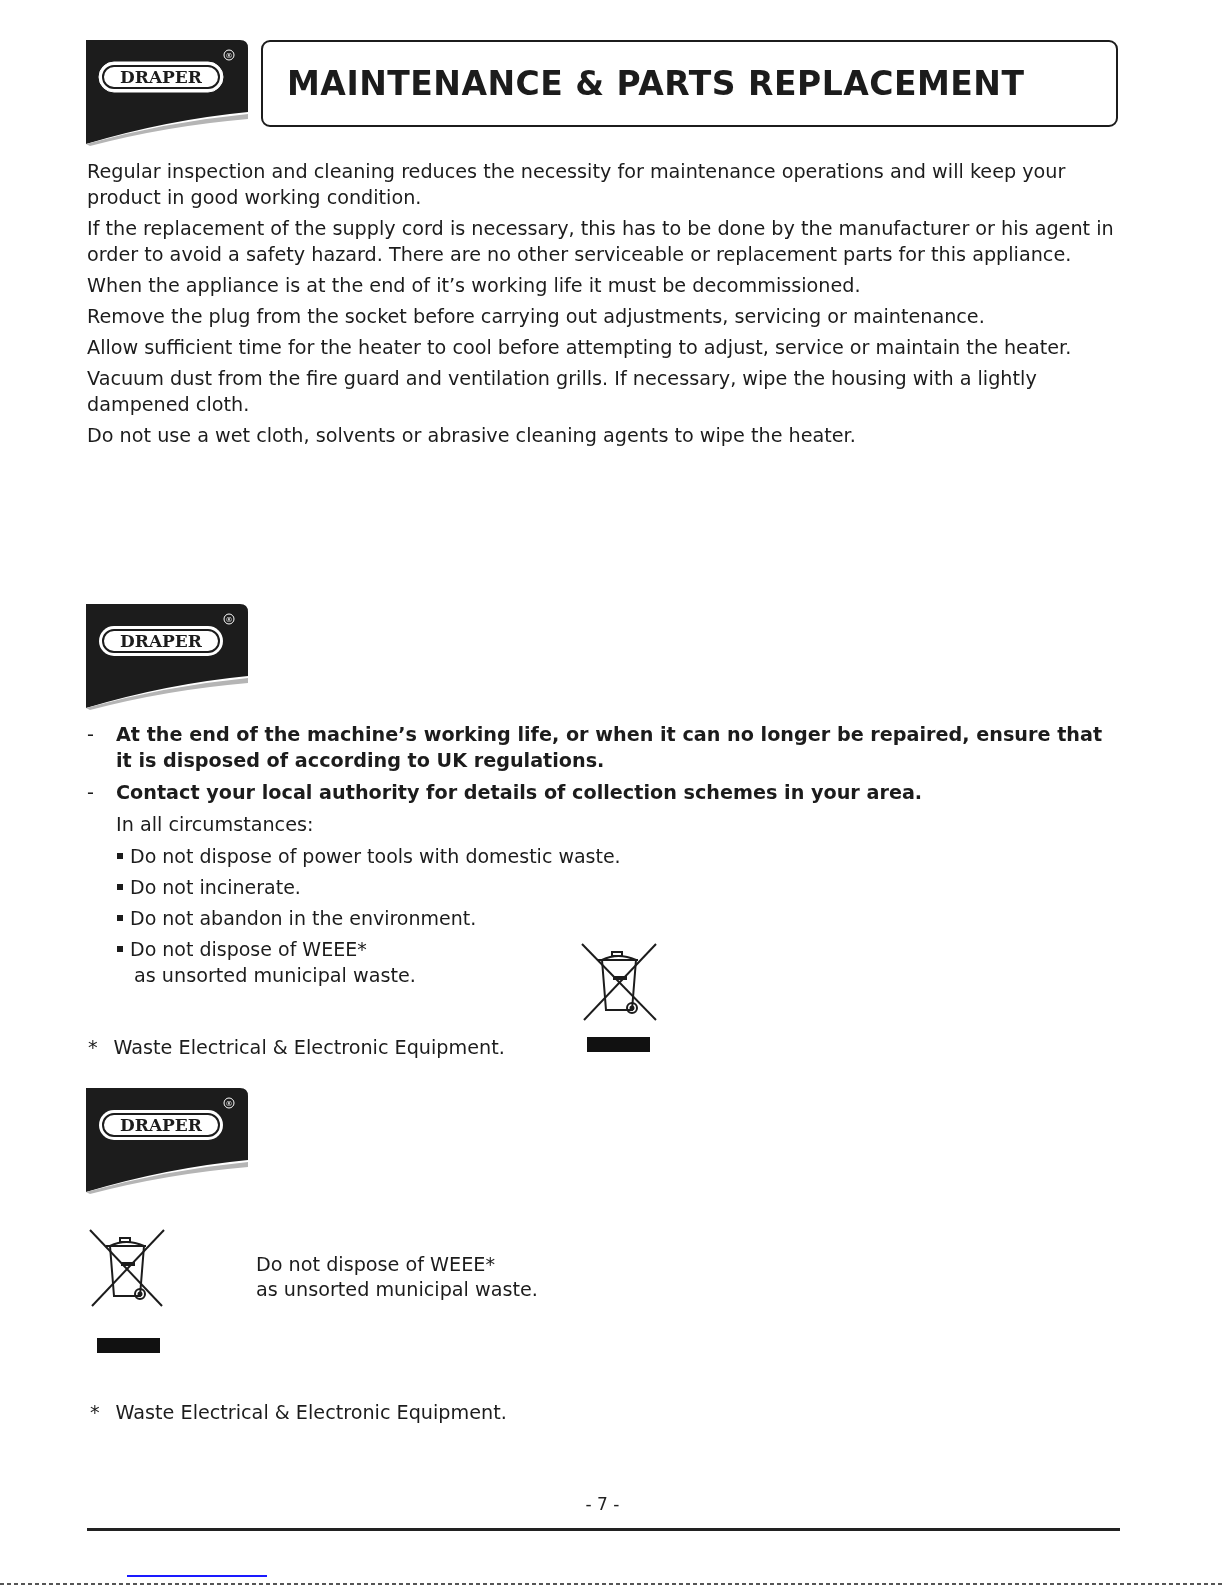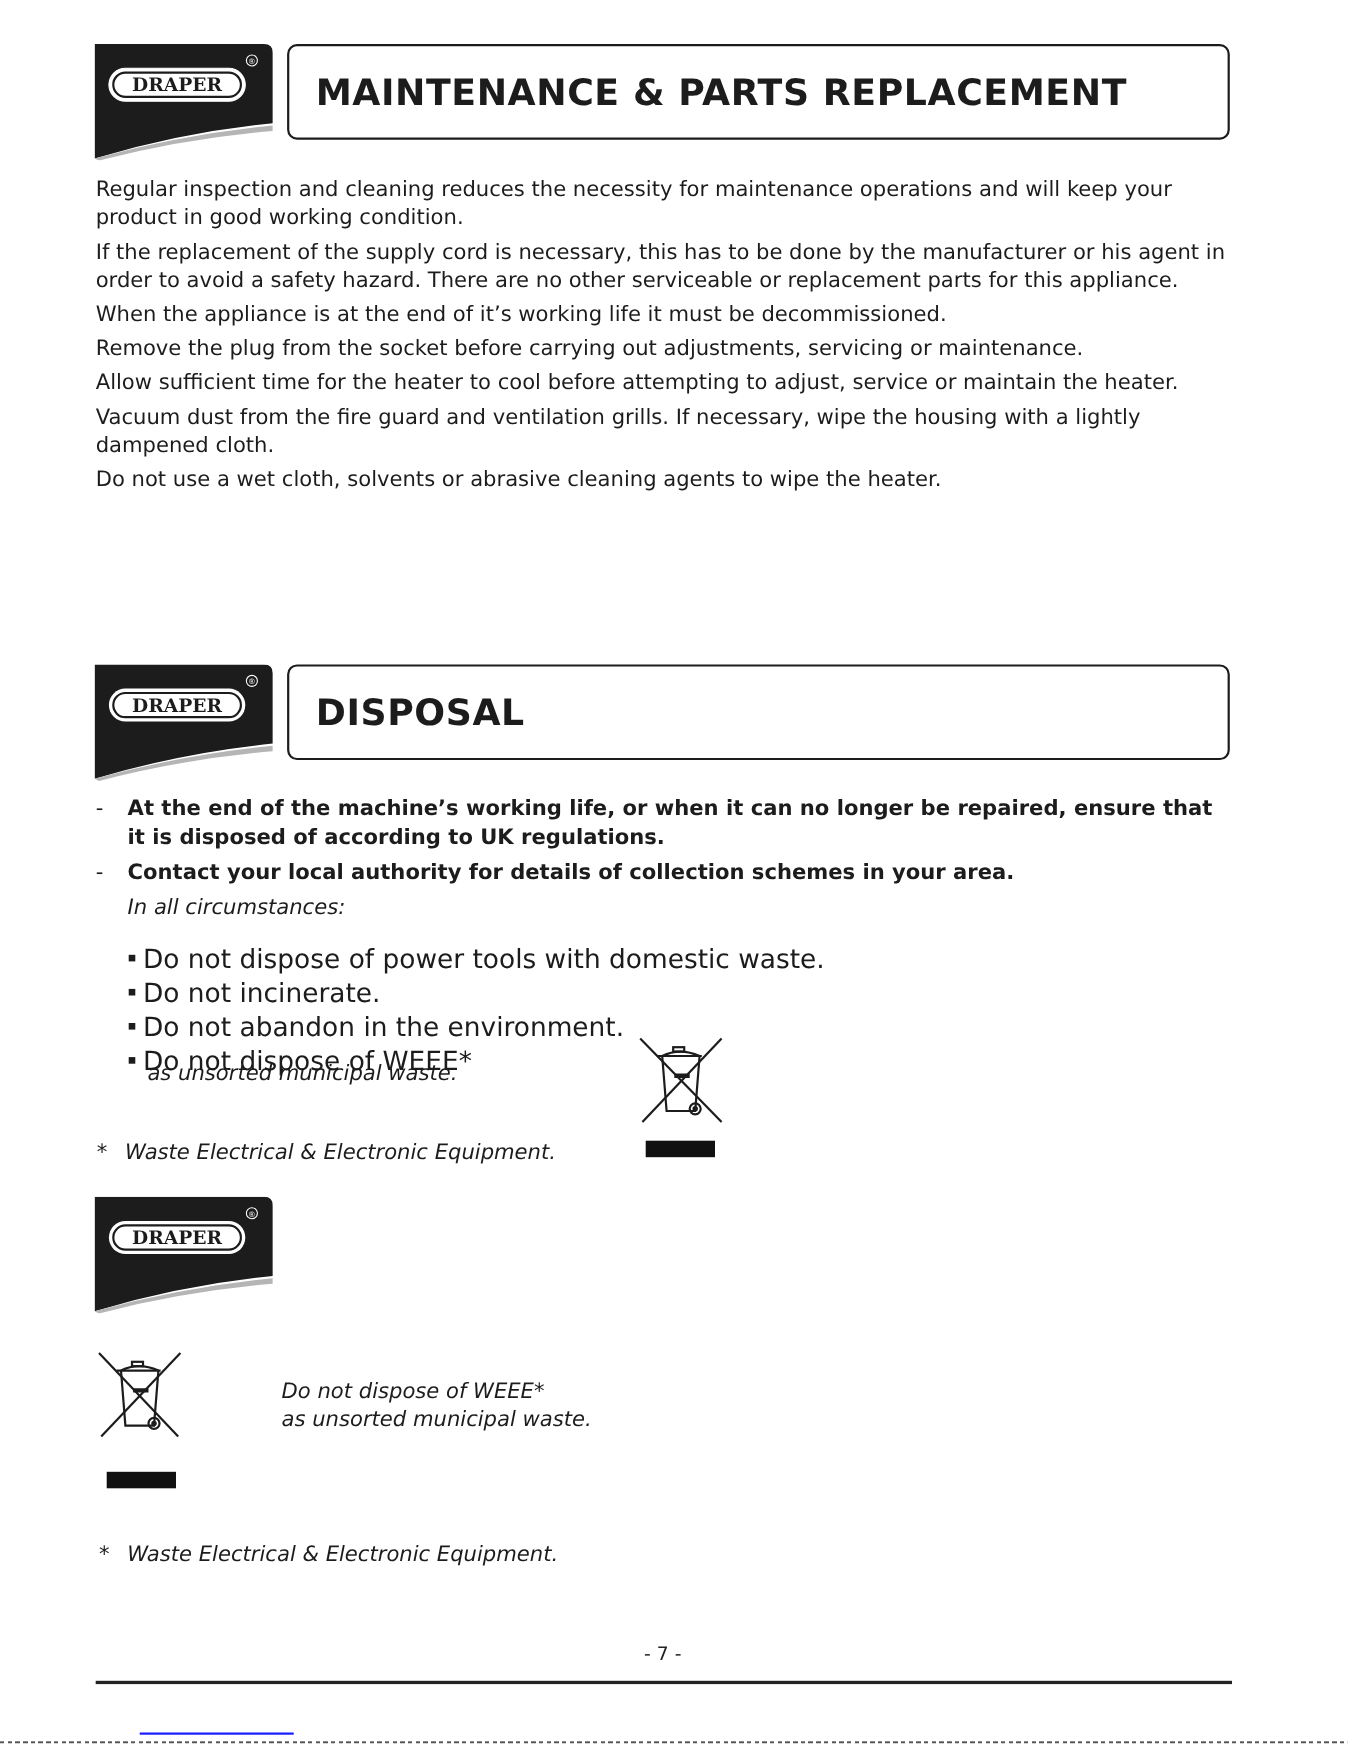--- a/index.html
+++ b/index.html
@@ -22,22 +22,22 @@
     .body-text {
       position: absolute; left: 87px; width: 1030px;
       font-size: 19.2px; line-height: 26px; color: #1c1c1c;
     }
     .para { margin-bottom: 5px; }
 
     .dash-item { position: absolute; left: 87px; font-size: 19.2px; line-height: 26px; width: 1030px; }
     .dash-mark { position: absolute; left: 0; top: 0; }
     .dash-text { position: absolute; left: 29px; width: 1000px; font-weight: bold; }
 
-    .plain-line { position: absolute; font-size: 19.2px; line-height: 26px; white-space: nowrap; font-style: italic; }
-    .bullet-line { position: absolute; left: 117px; font-size: 24px; line-height: 26px; white-space: nowrap; margin-top: 16px; }
+    .plain-line { position: absolute; font-size: 19.2px; line-height: 26px; white-space: nowrap; }
+    .bullet-line { position: absolute; left: 117px; font-size: 19px; line-height: 26px; white-space: nowrap; }
     .sq { display: inline-block; width: 6px; height: 6px; background: #1c1c1c; margin-right: 7px; vertical-align: middle; position: relative; top: -2px; }
 
     .weee { position: absolute; }
     .weee-bar { position: absolute; background: #111; }
 
     .page-number { position: absolute; left: 0; width: 1205px; top: 1494px; text-align: center; font-size: 17px; color: #222; }
     .footer-rule { position: absolute; left: 87px; top: 1528px; width: 1033px; height: 3px; background: #222; }
     .footer-link { position: absolute; left: 127px; top: 1575px; width: 140px; height: 1.5px; background: #1a1aff; }
     .footer-dash { position: absolute; left: 0; top: 1583px; width: 1225px; height: 2px;
       background: repeating-linear-gradient(90deg, #555 0 4px, transparent 4px 7px); }
@@ -76,23 +76,20 @@
   <div class="logo-block">
     <svg width="162" height="106" viewBox="0 0 162 106">
       <path d="M0,0 H154 Q162,0 162,8 V72 Q80,80 0,104 Z" fill="#1c1c1c"></path>
       <path d="M0,104 Q80,82 162,74 V79 Q80,86 4,106 Z" fill="#b5b5b5"></path>
       <rect x="13" y="22" width="124" height="30" rx="15" fill="#fff"></rect>
       <rect x="17" y="26" width="116" height="22" rx="11" fill="#fff" stroke="#1c1c1c" stroke-width="2"></rect>
       <text x="75" y="43" text-anchor="middle" font-family="DejaVu Serif, serif" font-weight="bold" font-size="17" fill="#1c1c1c">DRAPER</text>
       <circle cx="143" cy="15" r="5" fill="none" stroke="#fff" stroke-width="1"></circle>
       <text x="143" y="18" text-anchor="middle" font-size="7" fill="#fff">®</text>
     </svg>
-  </div>
-  <div class="title-box">
-    <span class="title-text">DISPOSAL</span>
   </div>
 </div>
 
 <div class="dash-item" style="top:722px;">
   <span class="dash-mark">-</span>
   <span class="dash-text">At the end of the machine’s working life, or when it can no longer be repaired, ensure that it is disposed of according to UK regulations.</span>
 </div>
 <div class="dash-item" style="top:780px;">
   <span class="dash-mark">-</span>
   <span class="dash-text">Contact your local authority for details of collection schemes in your area.</span>

